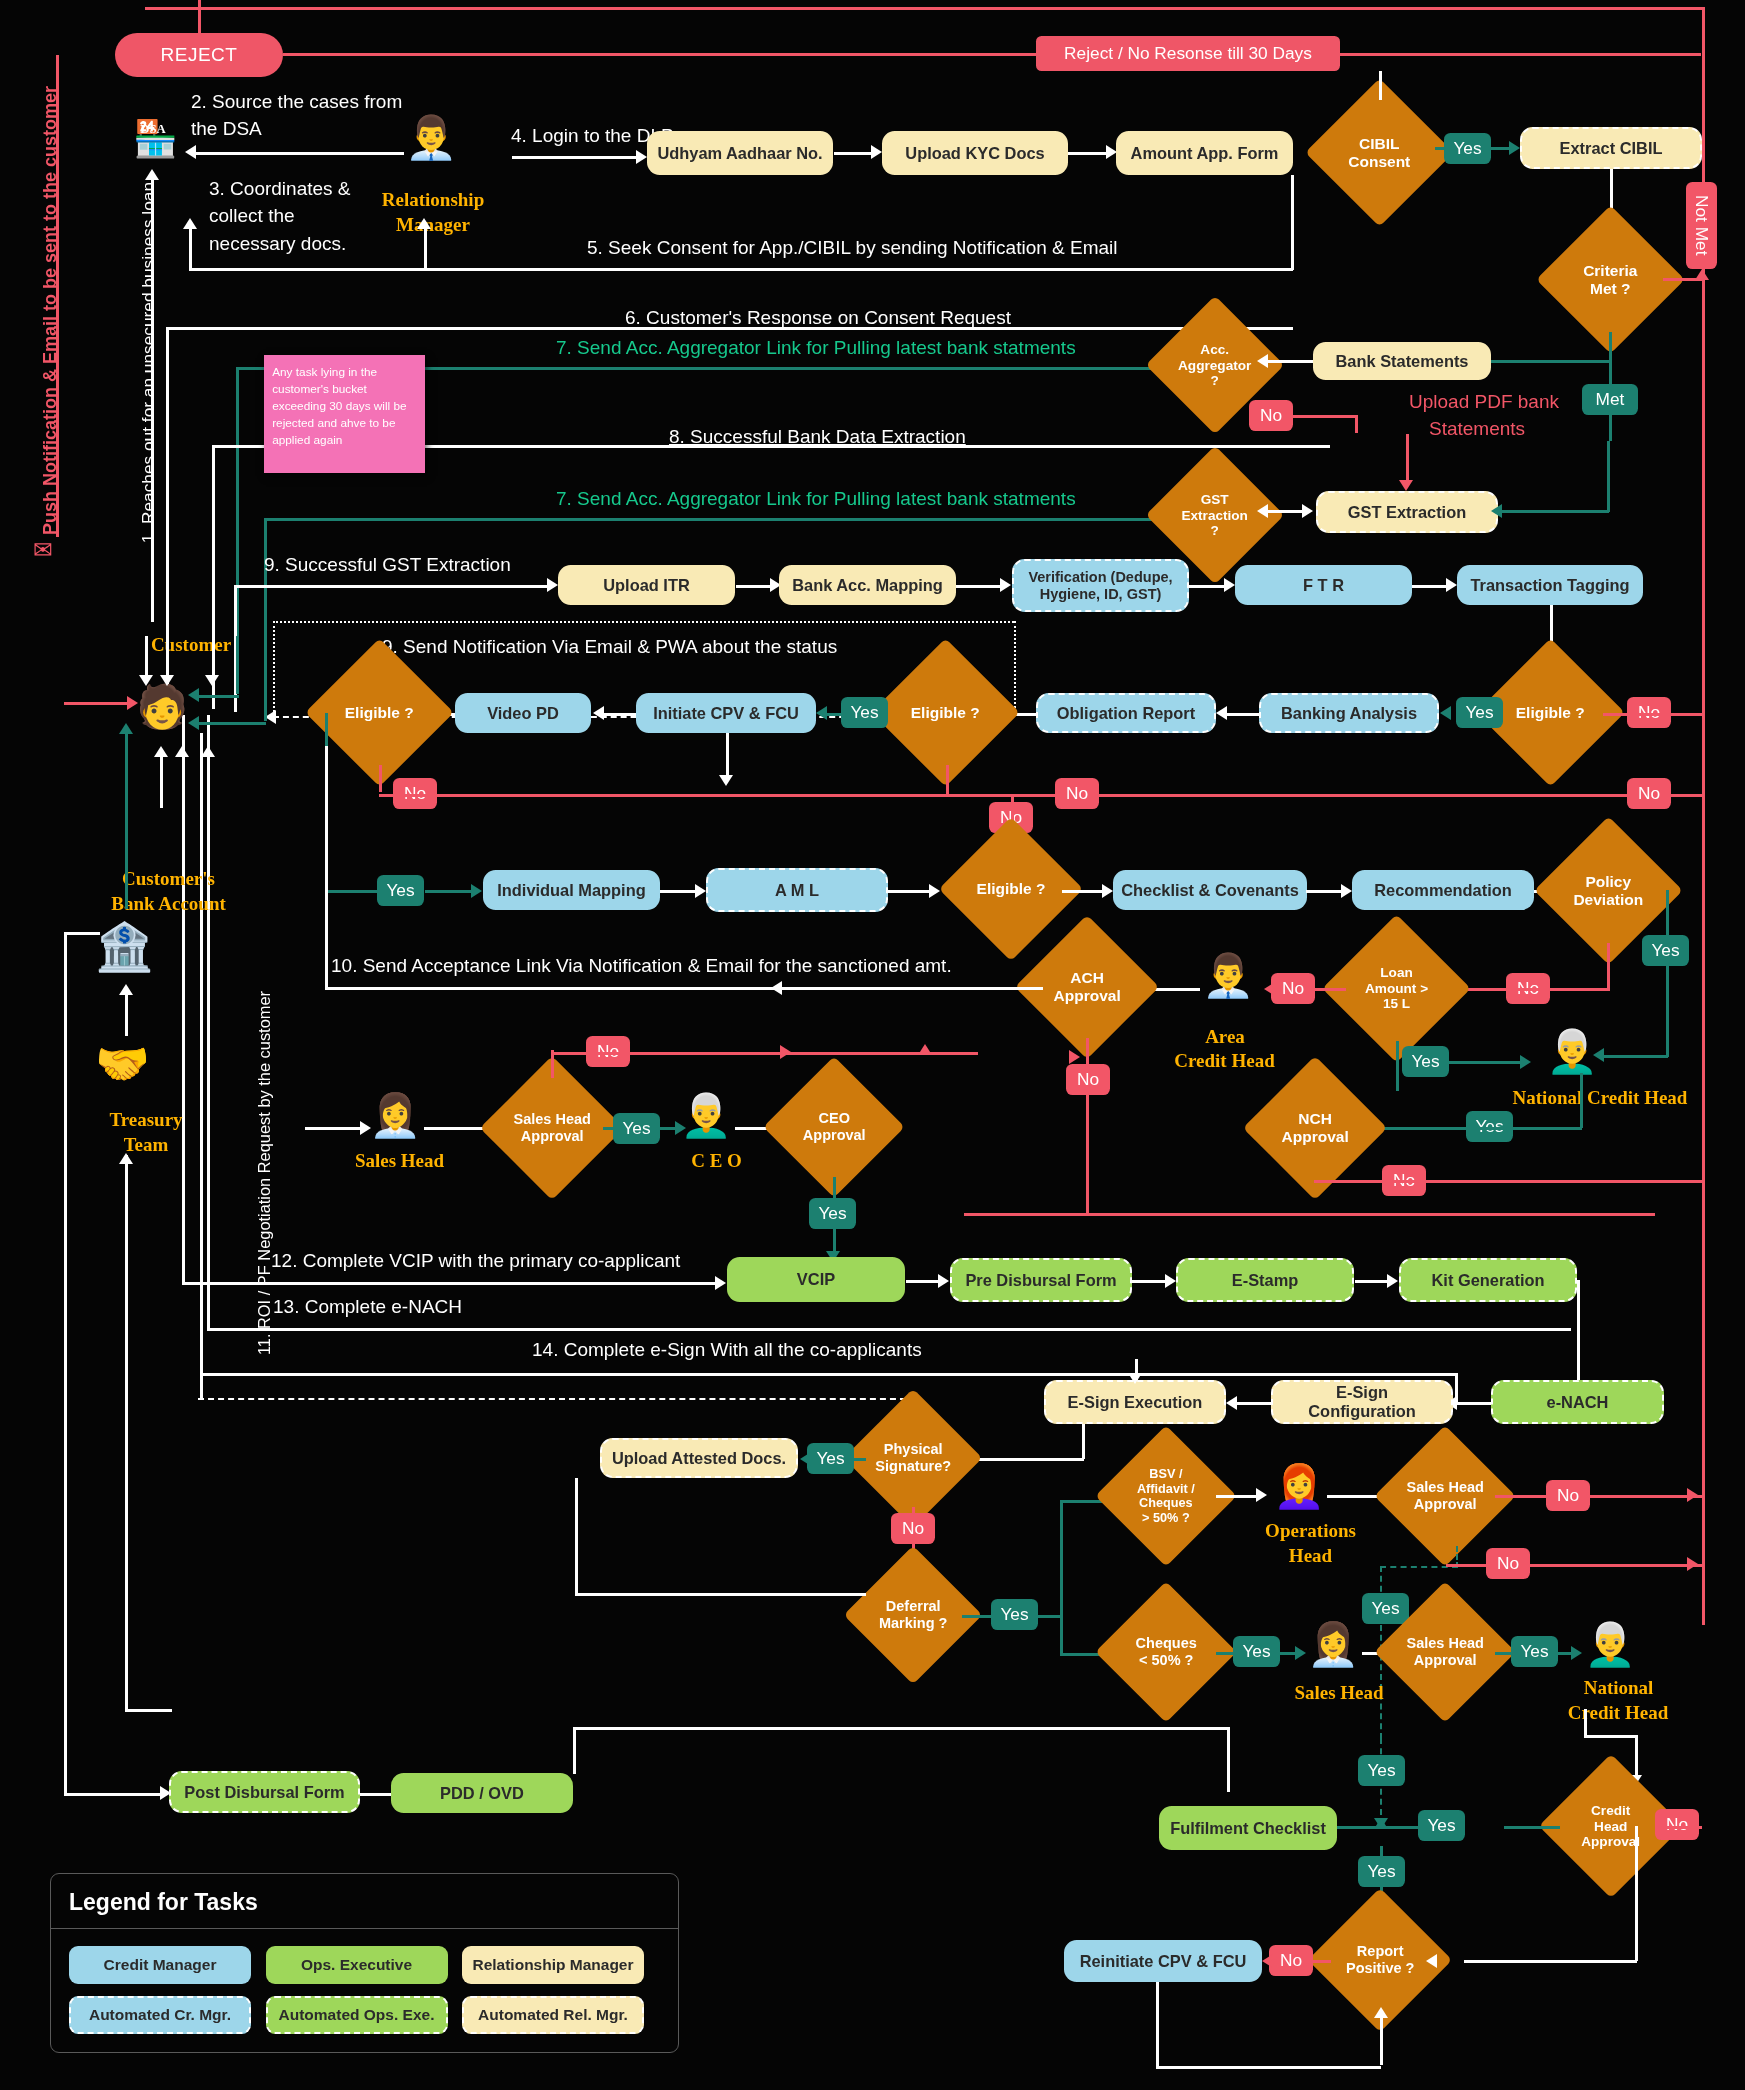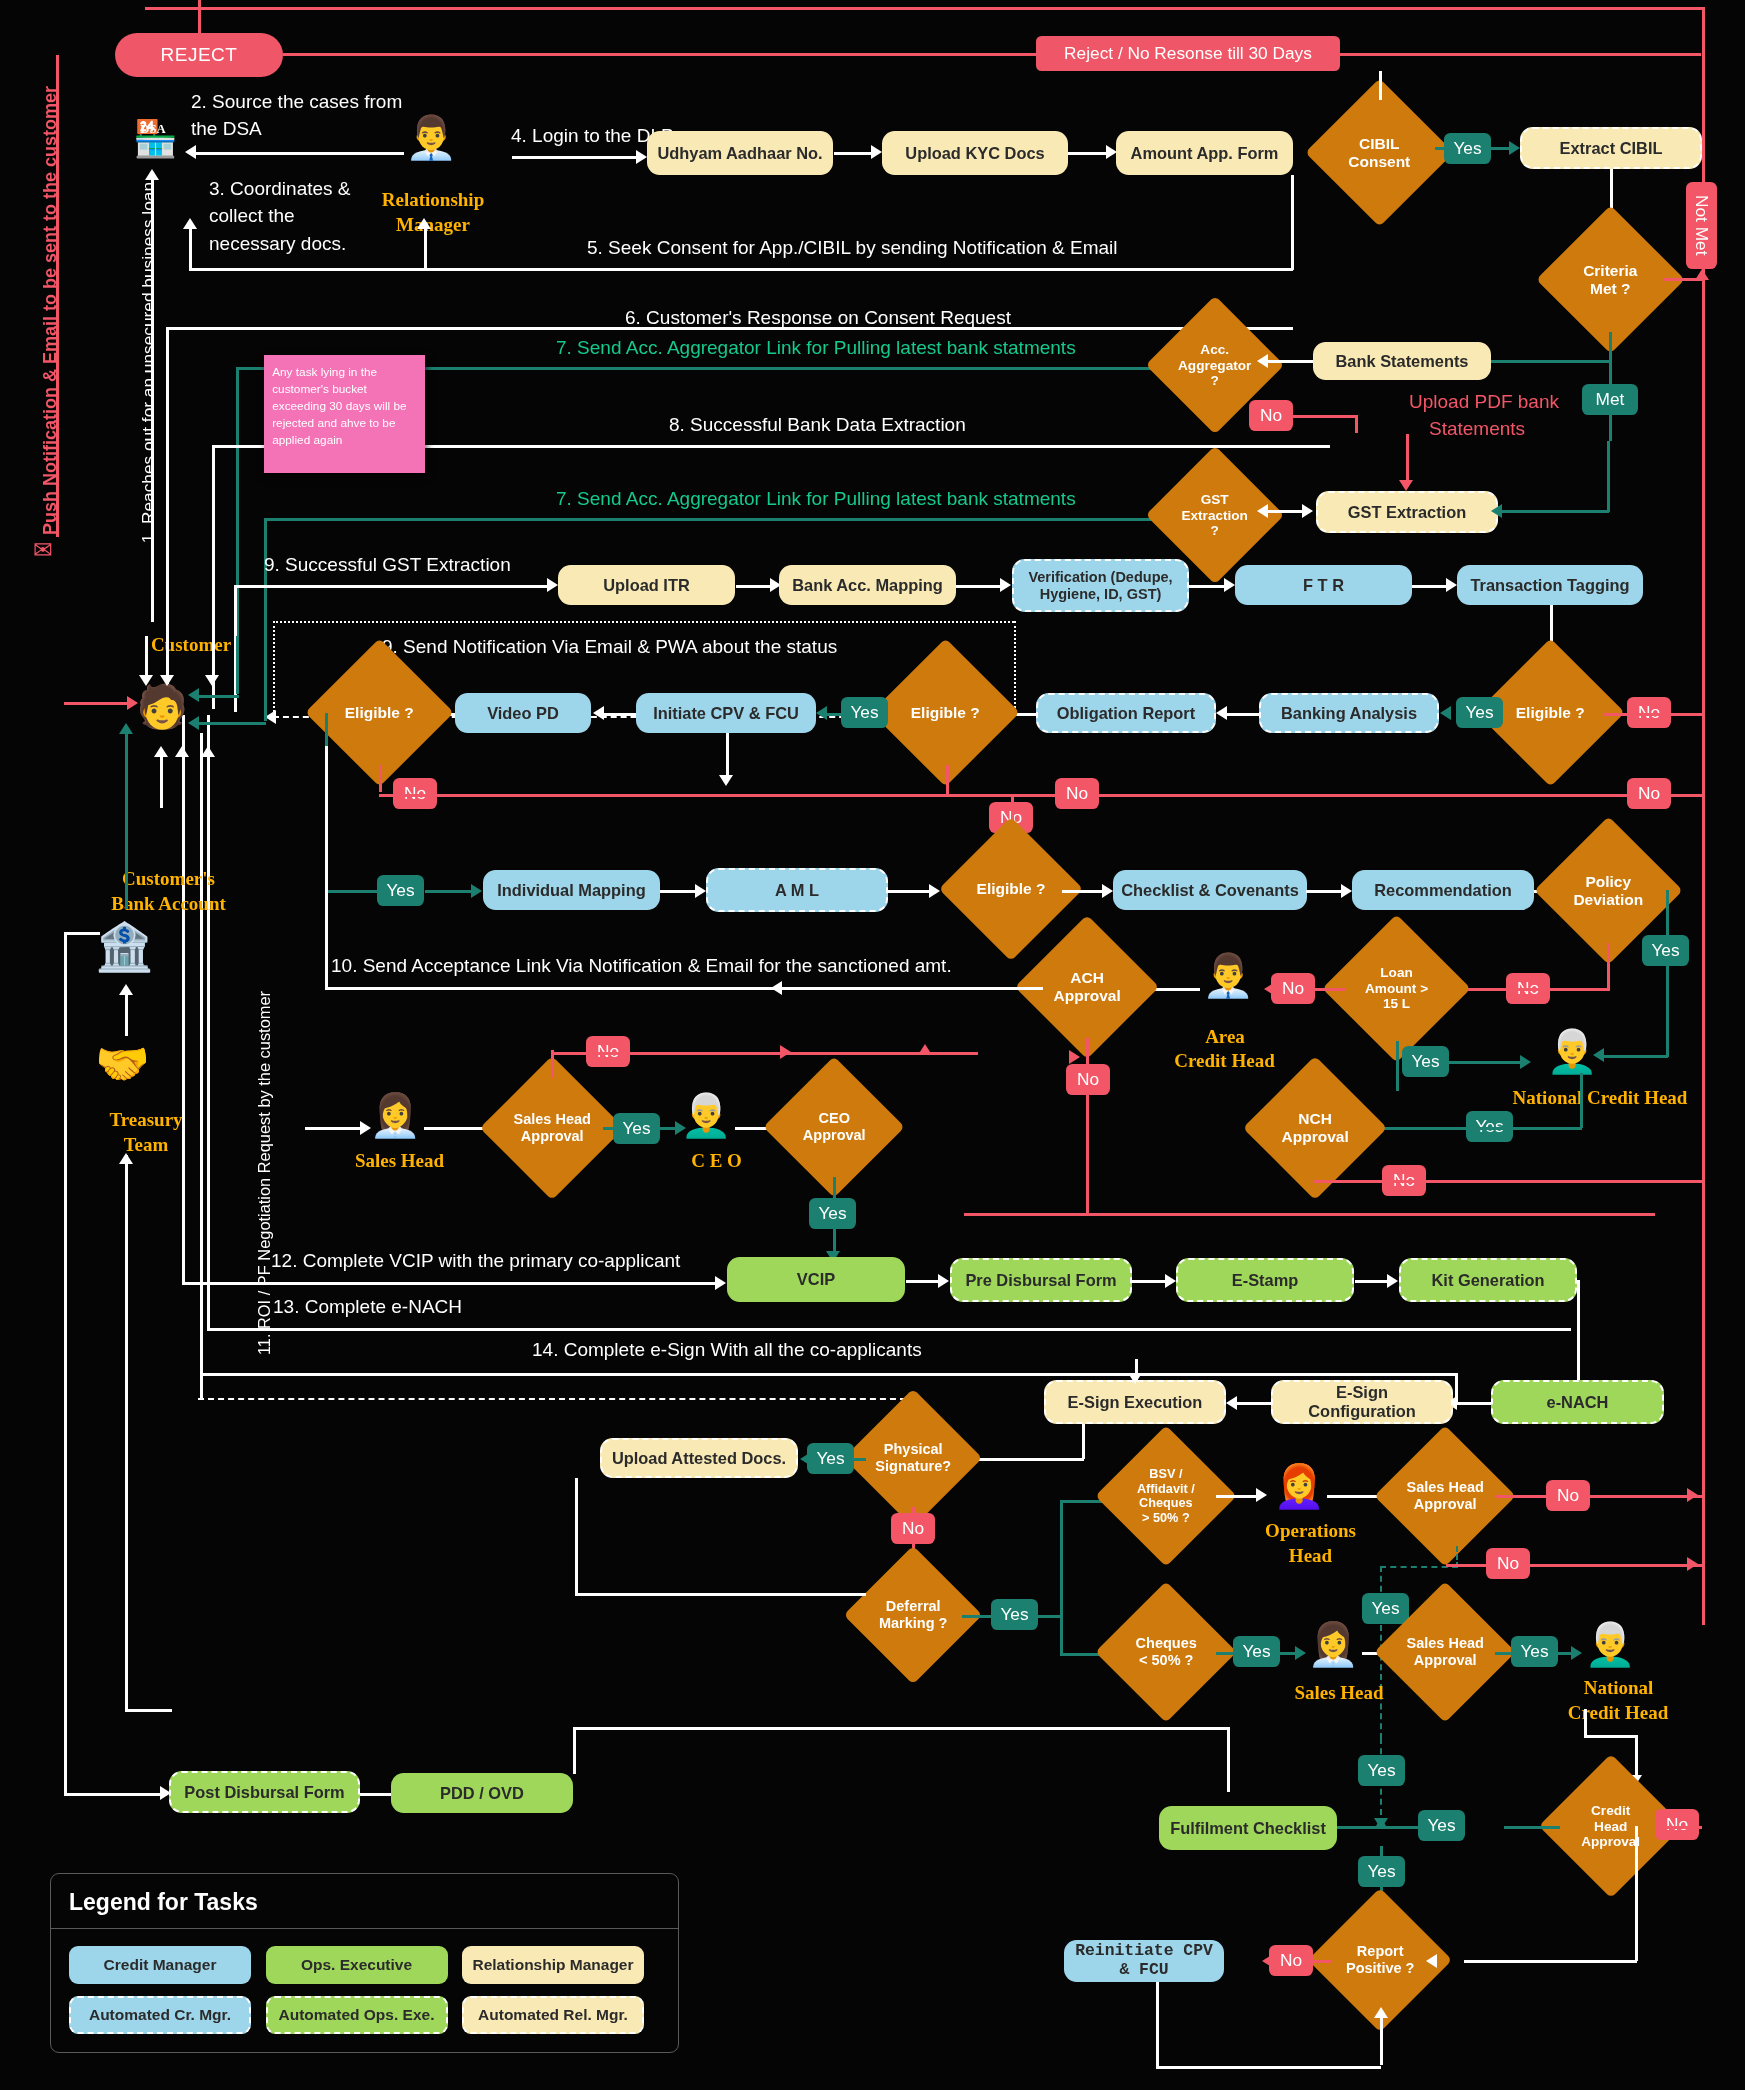--- a/index.html
+++ b/index.html
@@ -176,21 +176,21 @@
   <div class="arw l" style="left:1257px;top:354px;"></div>
   <div class="node n-cream" style="left:1313px;top:342px;width:178px;height:38px;">Bank Statements</div>
 
   <div class="ln red v" style="left:1216px;top:415px;height:0px;"></div>
   <div class="tag tag-no" style="left:1249px;top:400px;width:44px;height:31px;">No</div>
   <div class="ln h red" style="left:1293px;top:415px;width:64px;"></div>
   <div class="ln v red" style="left:1355px;top:415px;height:18px;"></div>
   <div class="step red" style="left:1409px;top:391px;text-align:center;">Upload PDF bank</div>
   <div class="step red" style="left:1429px;top:418px;">Statements</div>
 
-  <div class="step" style="left:669px;top:414px;">8. Successful Bank Data Extraction</div>
+  <div class="step" style="left:669px;top:426px;text-decoration:underline;">8. Successful Bank Data Extraction</div>
   <div class="ln h" style="left:212px;top:445px;width:1118px;"></div>
   <div class="ln v" style="left:212px;top:445px;height:264px;"></div>
 
   <div class="step green" style="left:556px;top:488px;">7. Send Acc. Aggregator Link for Pulling latest bank statments</div>
   <div class="ln teal h" style="left:264px;top:518px;width:904px;"></div>
   <div class="ln teal v" style="left:264px;top:518px;height:177px;"></div>
 
   <div class="diamond" style="left:1166px;top:466px;width:98px;height:98px;">
     <span style="font-size:13.6px;"><span>GST</span><br>
       <span>Extraction</span><br>
@@ -569,21 +569,21 @@
   <div class="tag tag-yes" style="left:1358px;top:1856px;width:47px;height:31px;">Yes</div>
   <div class="arw teal u" style="left:1374px;top:1818px;"></div>
 
   <div class="diamond" style="left:1329px;top:1909px;width:102px;height:102px;">
     <span style="font-size:14.5px;"><span>Report</span><br>
       <span>Positive ?</span></span>
   </div>
   <div class="tag tag-no" style="left:1269px;top:1945px;width:44px;height:31px;">No</div>
   <div class="ln h red" style="left:1313px;top:1960px;width:18px;"></div>
   <div class="arw red l" style="left:1262px;top:1954px;"></div>
-  <div class="node n-blue" style="left:1064px;top:1940px;width:160px;height:42px;font-family:Liberation Mono, monospace;">Reinitiate CPV &amp; FCU</div>
+  <div class="node n-blue" style="left:1064px;top:1940px;width:198px;height:42px;">Reinitiate CPV &amp; FCU</div>
   <div class="ln v" style="left:1156px;top:1982px;height:86px;"></div>
   <div class="ln h" style="left:1156px;top:2066px;width:225px;"></div>
   <div class="ln v" style="left:1380px;top:2018px;height:47px;"></div>
   <div class="arw u" style="left:1374px;top:2007px;"></div>
 
   <div class="ln h" style="left:1464px;top:1960px;width:173px;"></div>
   <div class="ln v" style="left:1635px;top:1826px;height:135px;"></div>
   <div class="arw l" style="left:1426px;top:1954px;"></div>
 
   <div class="actor-label" style="left:109px;top:634px;width:164px;">Customer</div>

